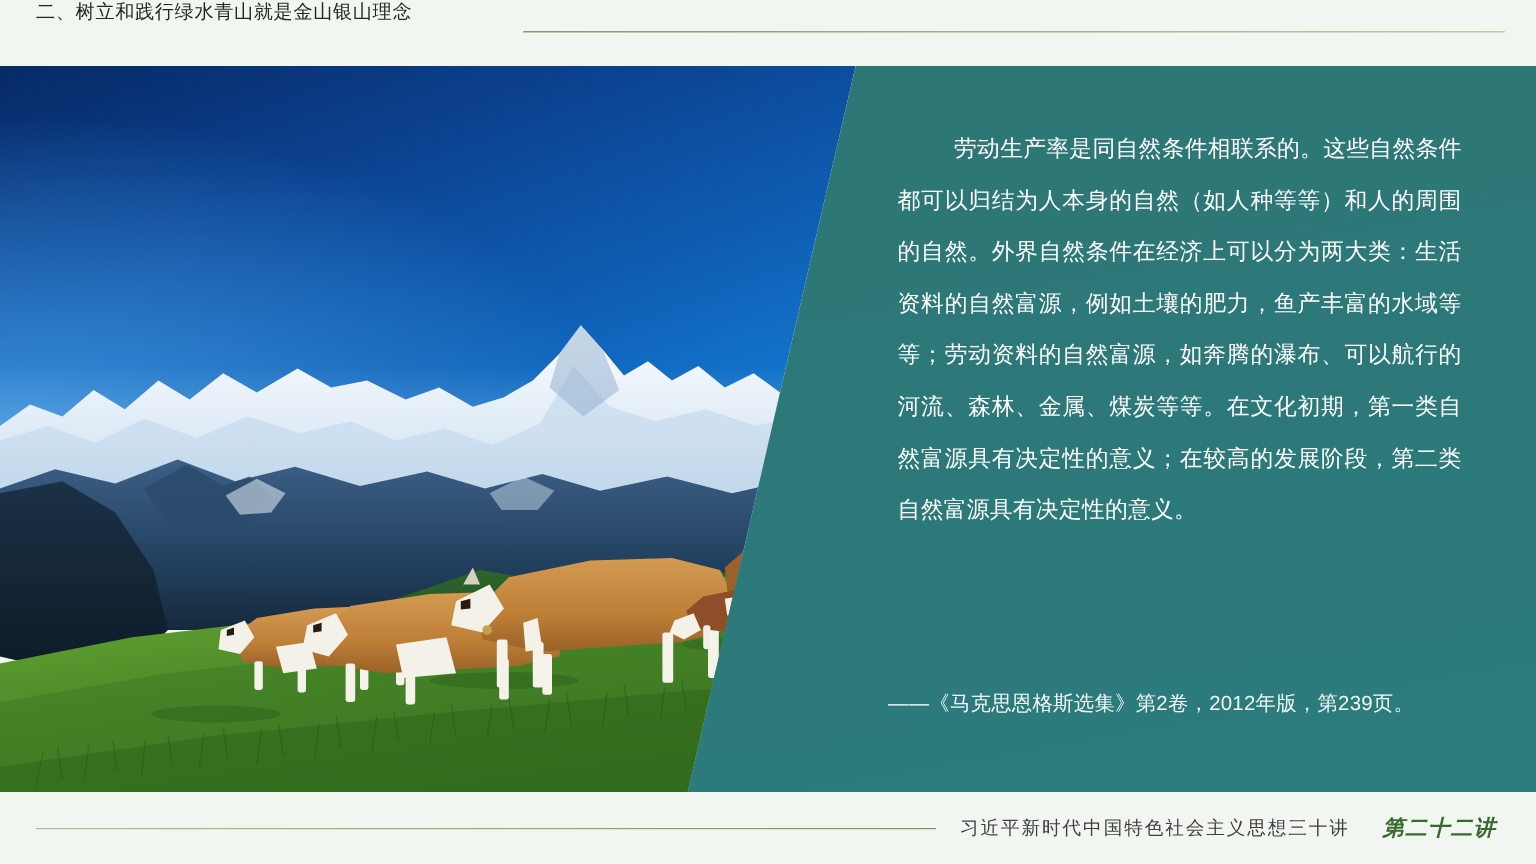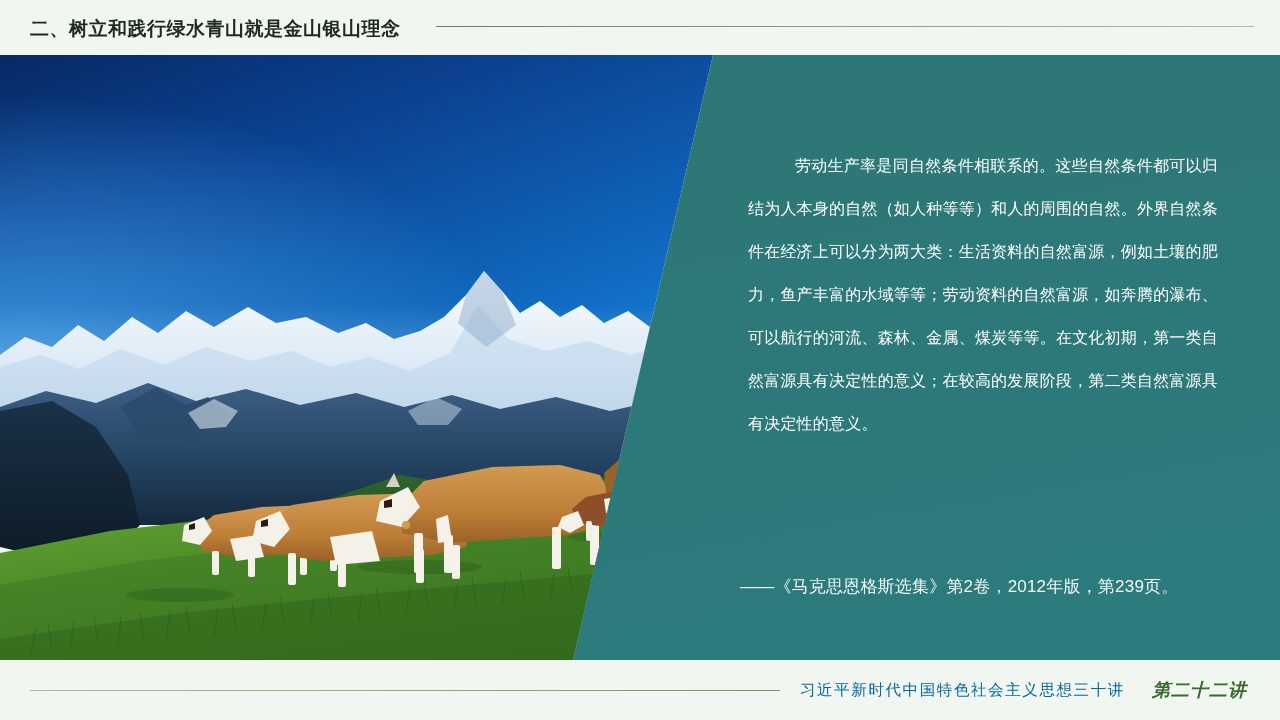--- a/index.html
+++ b/index.html
@@ -6,22 +6,22 @@
   html, body {
     width:1280px; height:720px; overflow:hidden;
     background:#F2F6F0;
     font-family:"Liberation Sans", "DejaVu Sans", sans-serif;
   }
   .slide { position:relative; width:1280px; height:720px; background:#F2F6F0; }
 
   
   .header { position:absolute; left:0; top:0; width:1280px; height:55px; }
   .header-title {
-    position:absolute; left:30px; top:16px;
-    font-size:19px; font-weight:bold; color:#1D2B1F;
+    position:absolute; left:30px; top:0;
+    font-size:16px; font-weight:normal; color:#1D2B1F;
     letter-spacing:0.5px; white-space:nowrap;
   }
   .header-rule {
     position:absolute; left:436px; top:26px; width:818px; height:1px;
     background:linear-gradient(to right,#6F8350,#93A877 60%,#AFC095);
   }
 
   
   .content { position:absolute; left:0; top:55px; width:1280px; height:605px; overflow:hidden; }
 
@@ -44,39 +44,39 @@
 
   
   .teal {
     position:absolute; left:0; top:0; width:1280px; height:605px;
     background:linear-gradient(170deg,#2E7575 0%,#2D7878 45%,#2C7C7E 100%);
     clip-path: polygon(713px 0, 1280px 0, 1280px 605px, 573px 605px);
   }
 
   .quote {
     position:absolute; left:748px; top:48px; width:470px;
-    color:#FFFFFF; font-size:16px; line-height:43px;
+    color:#FFFFFF; font-size:19px; line-height:43px;
     text-indent:47px; text-align:justify; text-justify:inter-ideograph;
-    letter-spacing:0.2px; font-weight:400;margin-top:41px;
+    letter-spacing:0.2px; font-weight:400;
   }
   .citation {
     position:absolute; left:740px; top:519px; width:478px;
     color:#F2F7F6; font-size:17px; line-height:26px; text-align:left;
     letter-spacing:0.2px;
   }
 
   
   .footer { position:absolute; left:0; top:660px; width:1280px; height:60px; background:#F2F6F0; }
   .footer-rule {
     position:absolute; left:30px; top:30px; width:750px; height:1px;
     background:linear-gradient(to right,#A9BC9B,#93A877 55%,#7E9364);
   }
   .footer-course {
     position:absolute; left:800px; top:20px;
-    font-size:15.5px; color:#0369a1; letter-spacing:1.6px; white-space:nowrap;
+    font-size:15.5px; color:#404040; letter-spacing:1.6px; white-space:nowrap;
   }
   .footer-lecture {
     position:absolute; left:1152px; top:18px;
     font-size:18px; font-weight:bold; color:#3A6B2E;
     font-family:"DejaVu Serif", serif;
     letter-spacing:1px; font-style:italic; white-space:nowrap;
   }
 </style>
 </head>
 <body>

